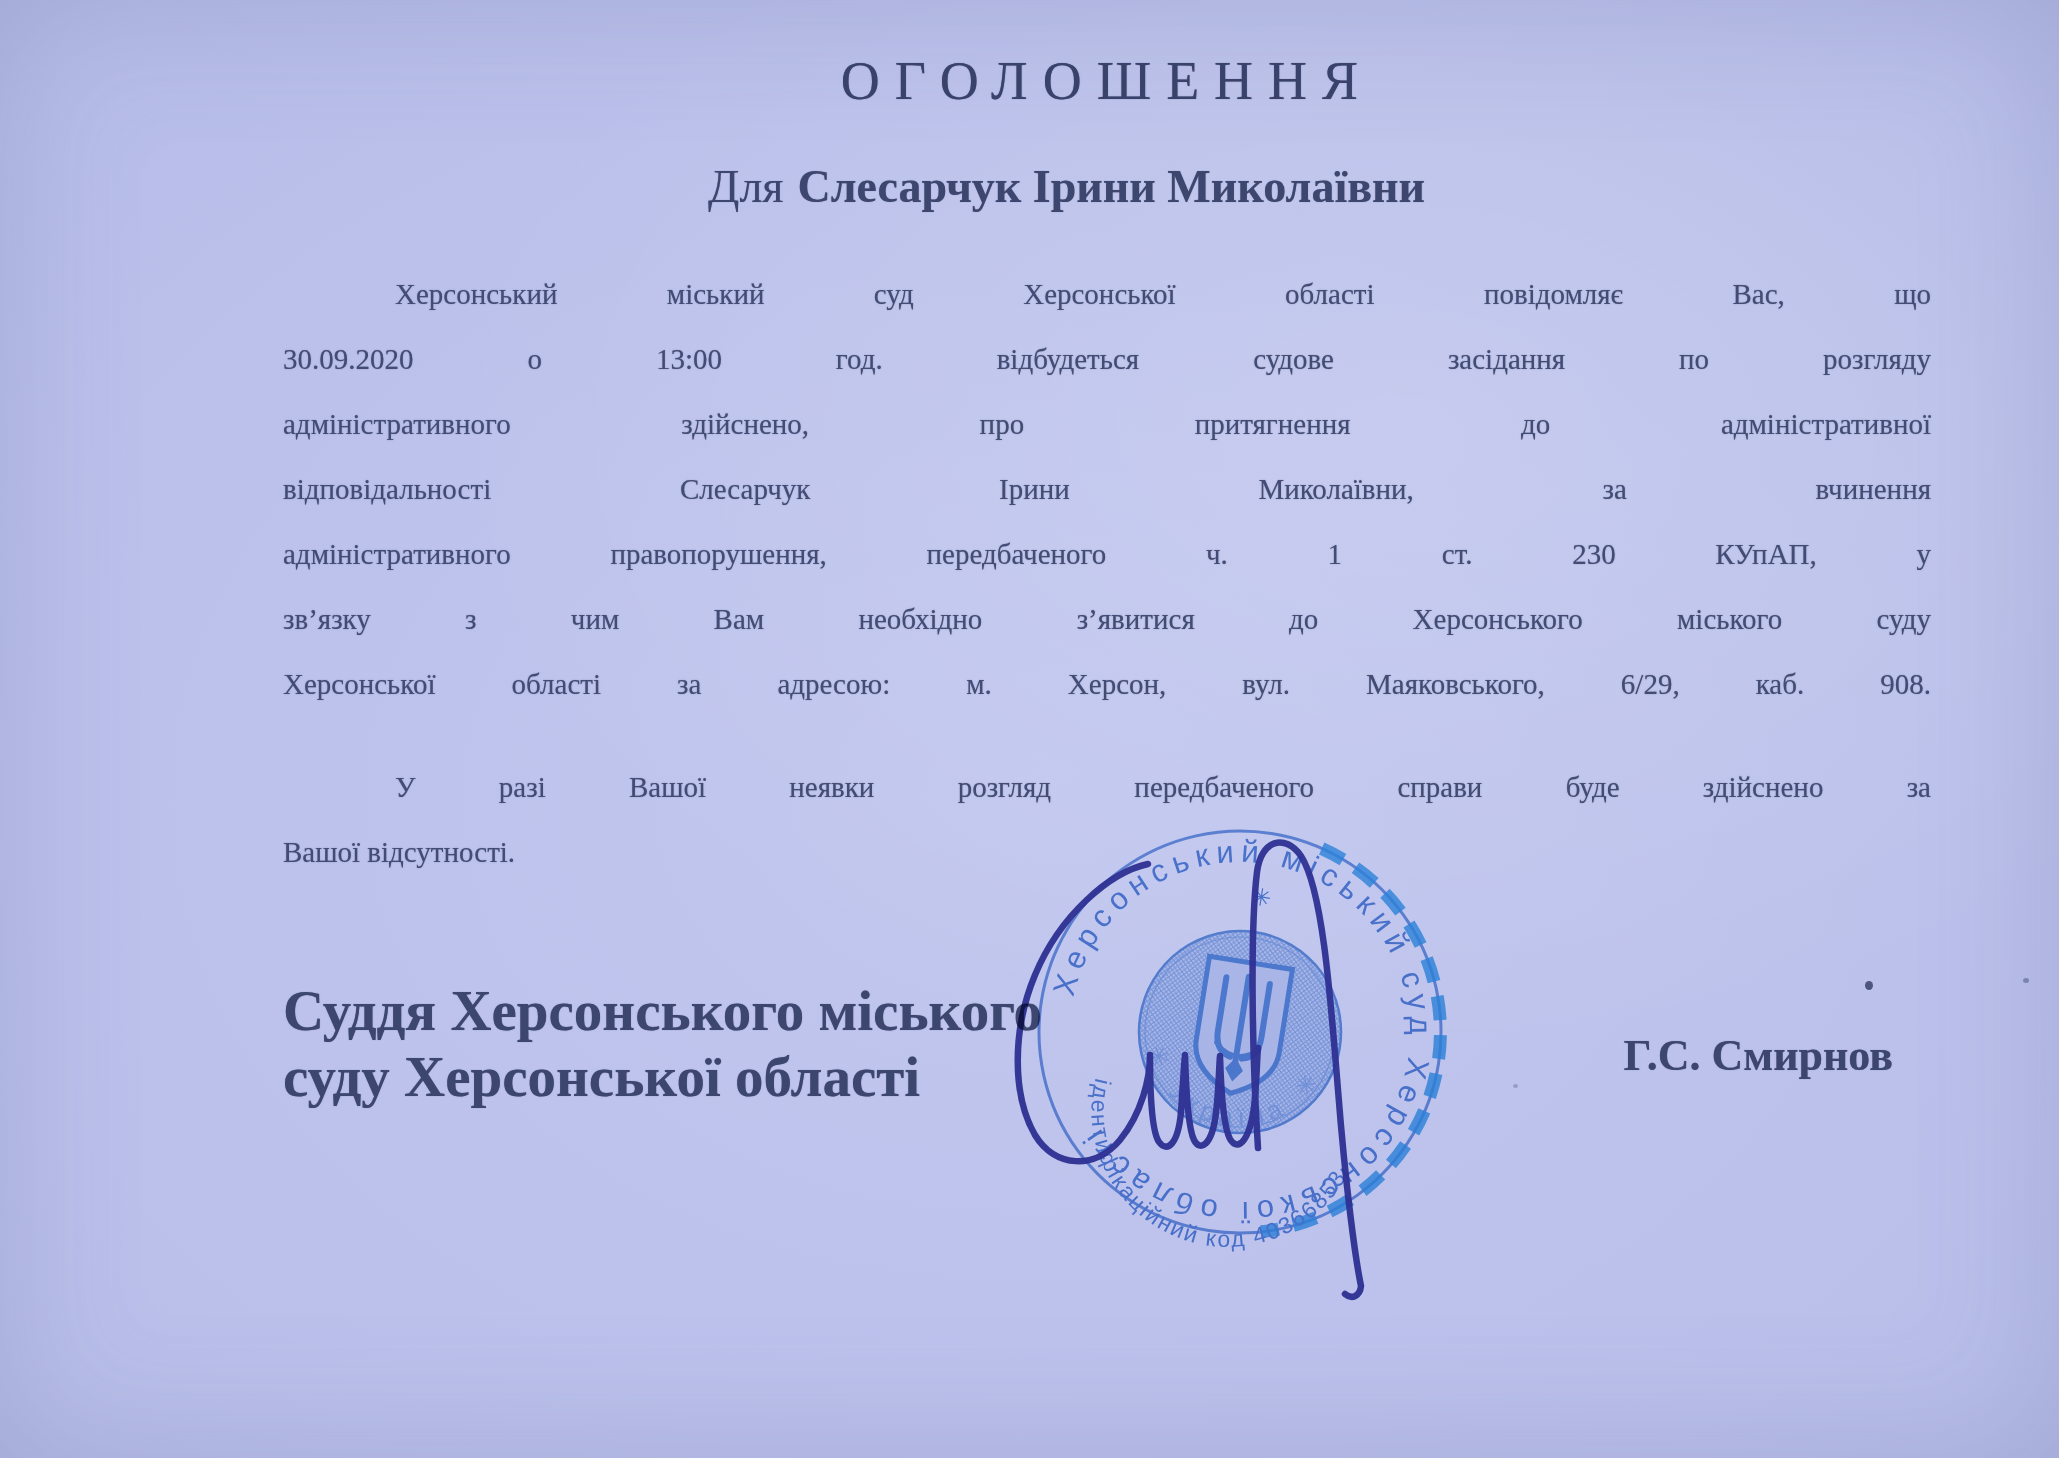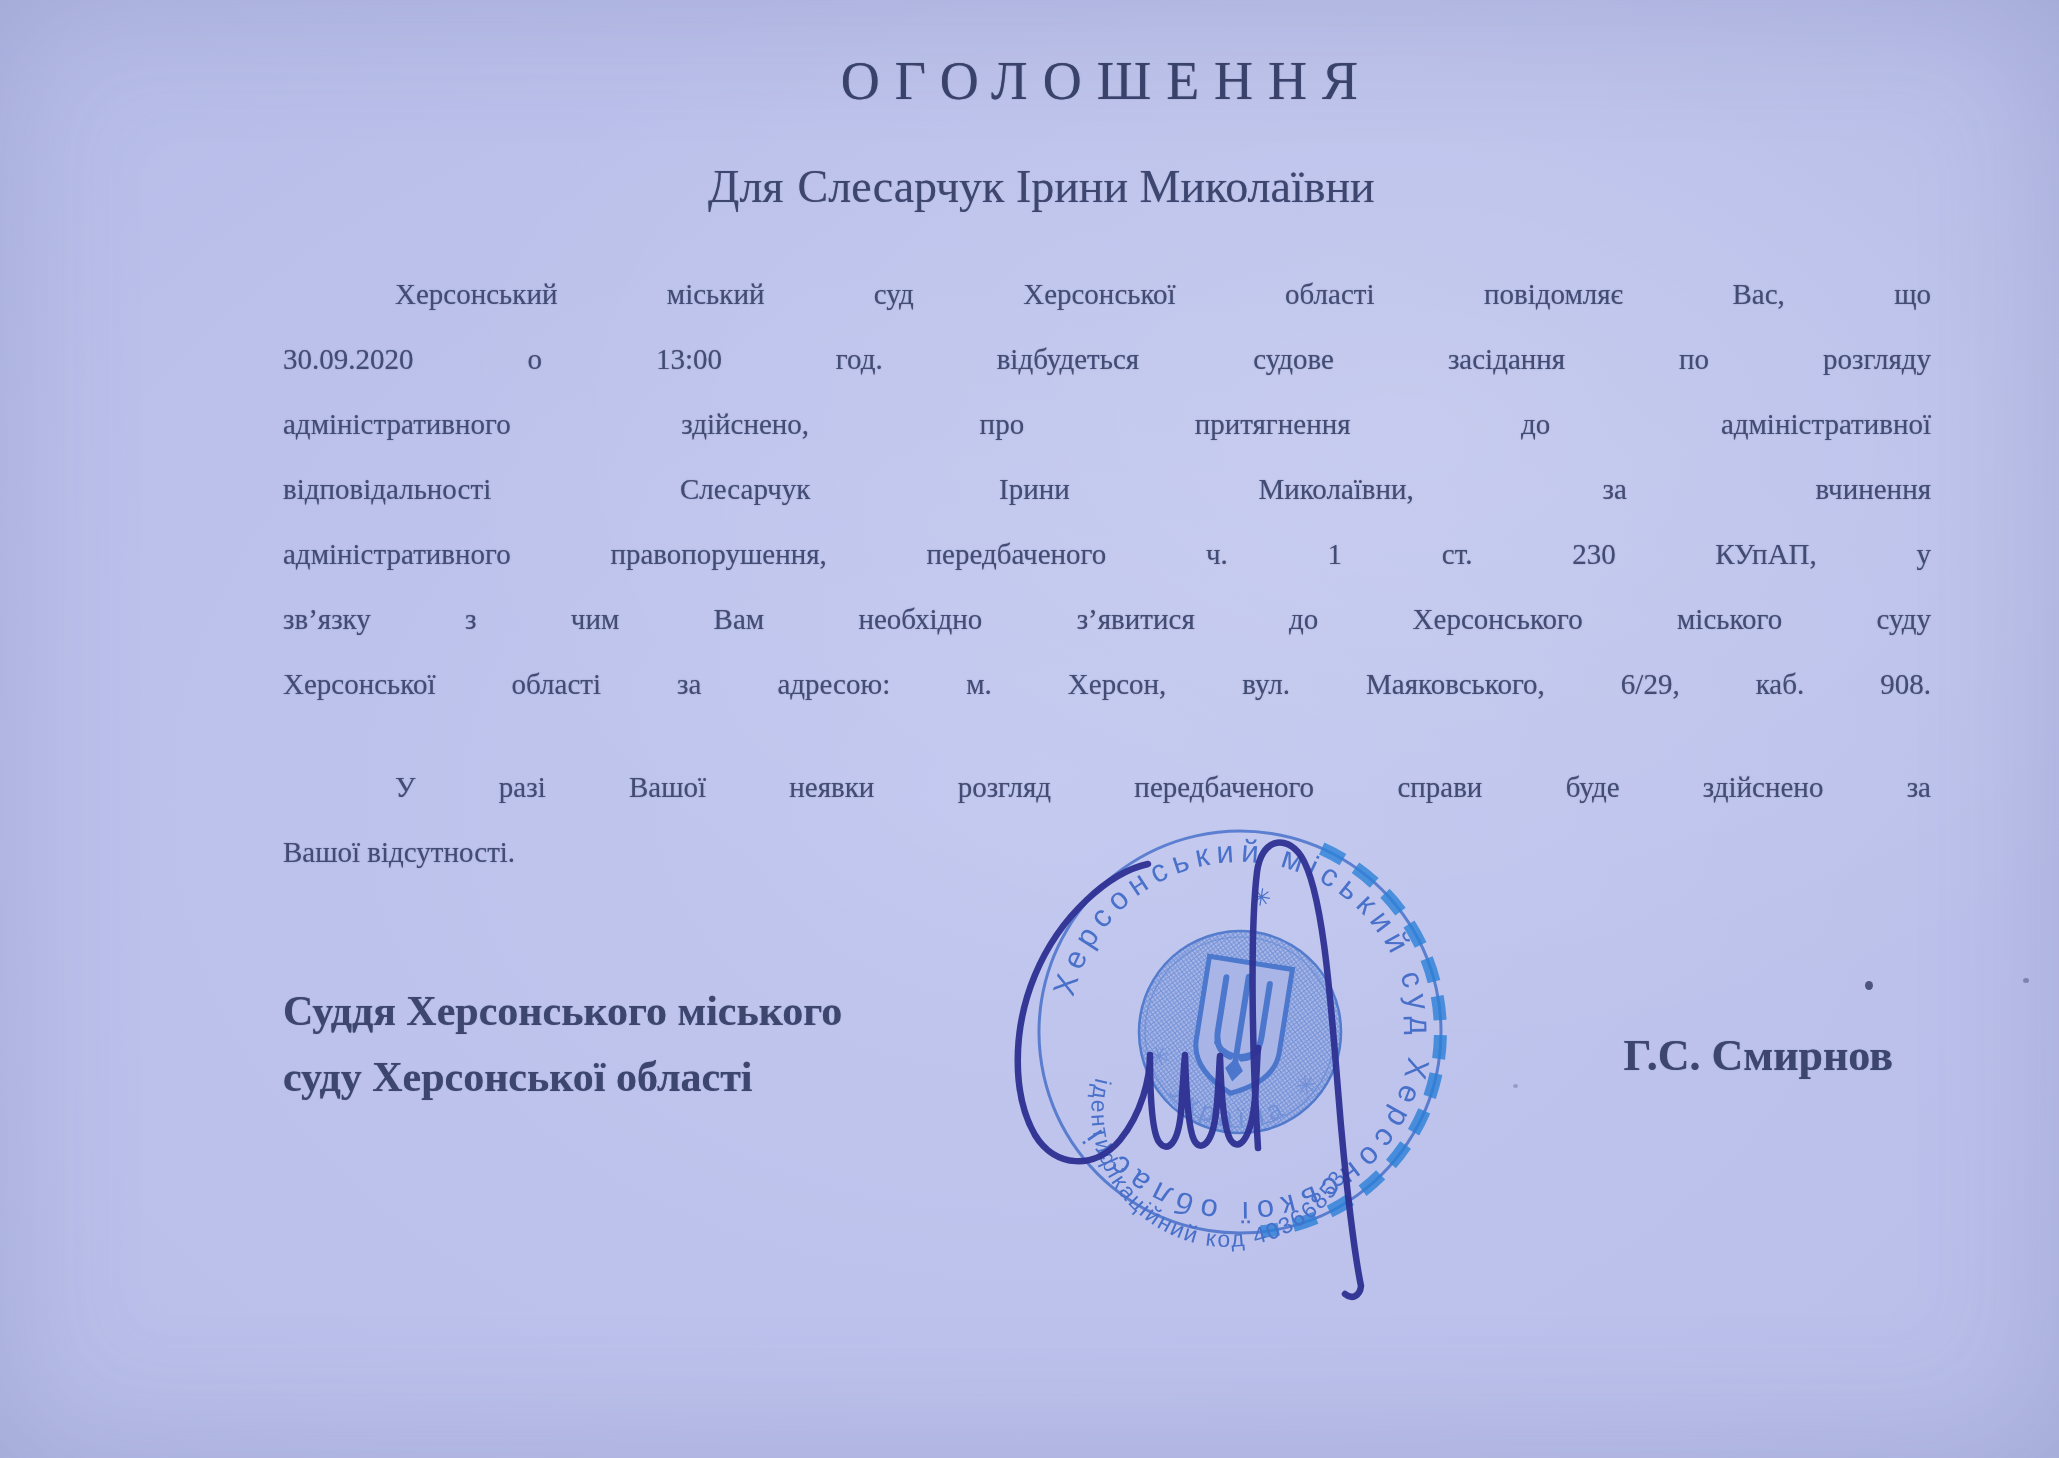--- a/index.html
+++ b/index.html
@@ -18,32 +18,32 @@
   .content{position:absolute;left:283px;width:1648px;top:0;height:1458px;color:#434d73;}
   .doc-title{
     position:absolute;top:50px;left:0;width:100%;text-align:center;
     font-size:54px;font-weight:normal;letter-spacing:15px;color:#39426b;
     text-shadow:0 0 1px rgba(57,66,107,.65);
   }
   .salutation{
     position:absolute;top:160px;left:425px;font-size:46px;color:#3d466e;
     text-shadow:0 0 1px rgba(57,66,107,.5);
   }
-  .salutation .name{font-weight:normal;margin-left:14px;margin-top:20px;}
+  .salutation .name{font-weight:bold;margin-left:14px;margin-top:20px;}
   .para{position:absolute;left:0;width:100%;}
   .p1{top:262px;}
   .p2{top:755px;}
   .bline{
     font-size:29px;line-height:65px;height:65px;color:#424c74;
     text-shadow:0 0 1.2px rgba(60,70,112,.55);
   }
   .just{text-align:justify;text-align-last:justify;}
   .indent{padding-left:112px;}
   .sig-left{
-    position:absolute;top:978px;left:0;font-size:42px;font-weight:bold;
+    position:absolute;top:978px;left:0;font-size:57px;font-weight:bold;
     line-height:66px;color:#3c466e;text-shadow:0 0 1px rgba(57,66,107,.55);
   }
   .sig-name{
     position:absolute;top:1030px;right:38px;font-size:44px;font-weight:bold;
     color:#3c466e;text-shadow:0 0 1px rgba(57,66,107,.55);
   }
   .speck{position:absolute;border-radius:50%;background:#3a4368;}
   .speck1{left:1865px;top:981px;width:8px;height:9px;opacity:.85;}
   .speck2{left:2023px;top:978px;width:6px;height:5px;opacity:.45;}
   .speck3{left:1513px;top:1084px;width:5px;height:4px;opacity:.3;}

